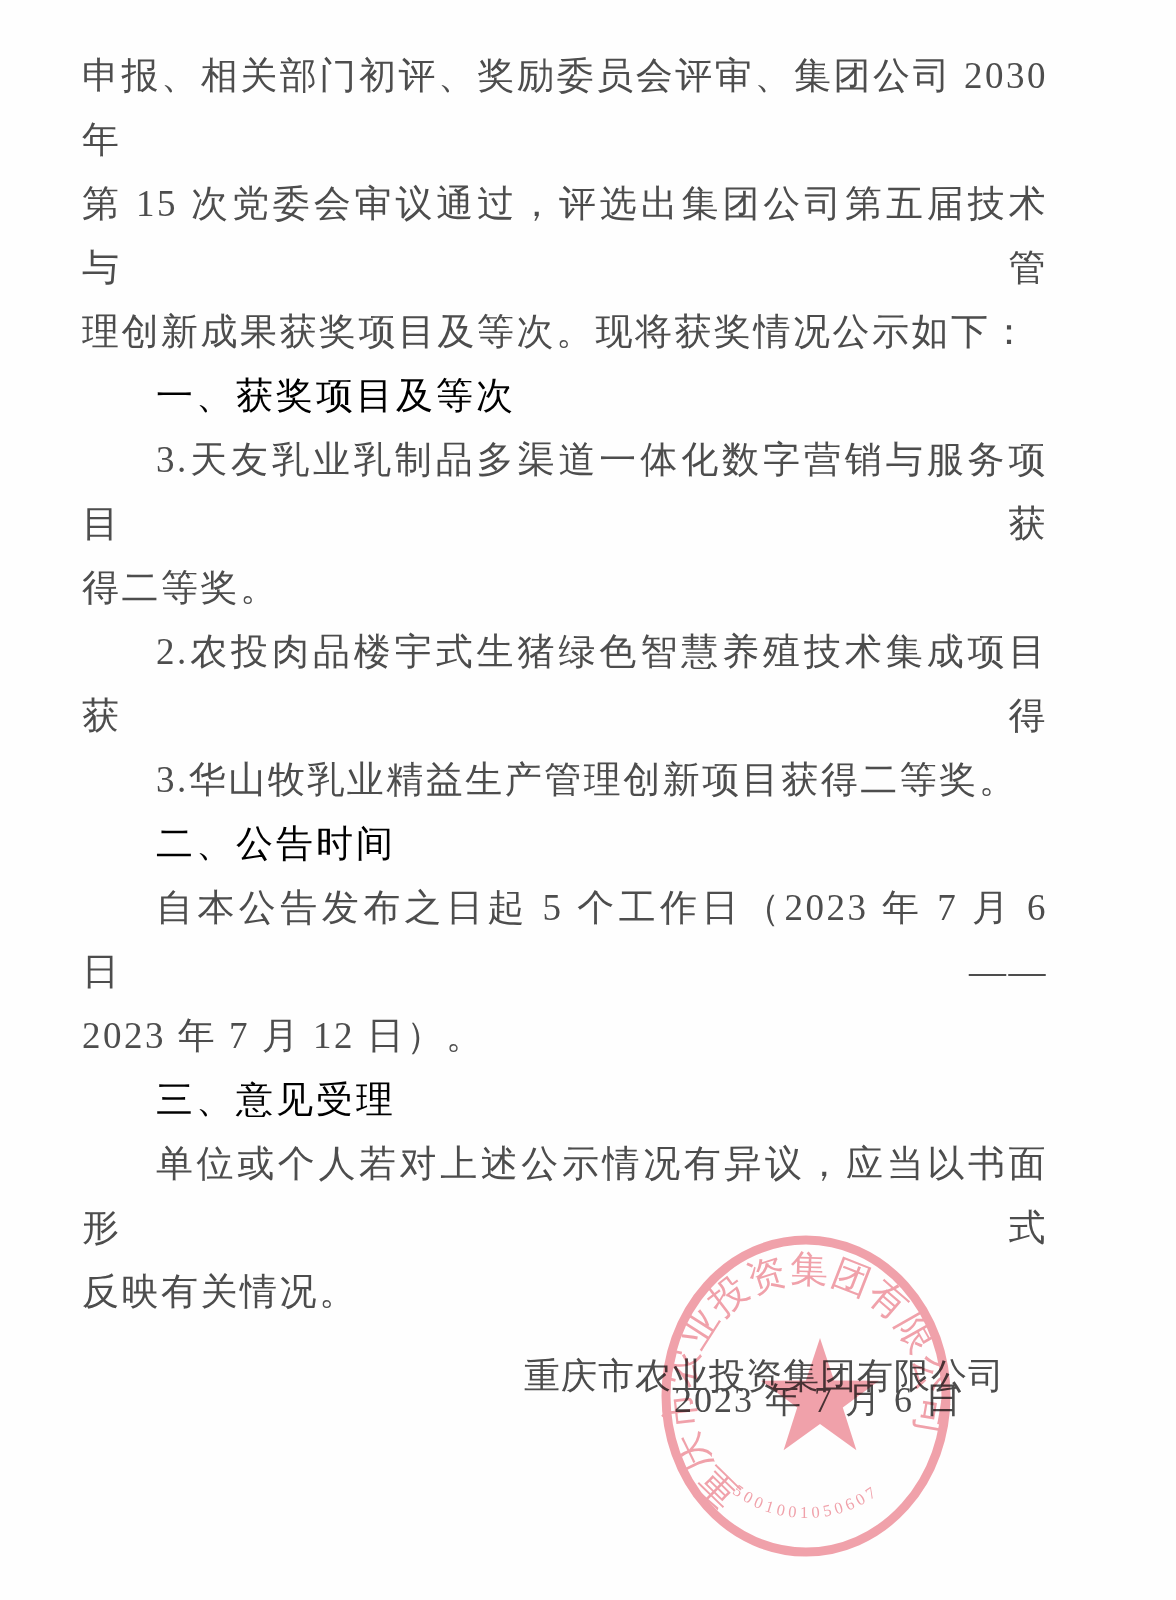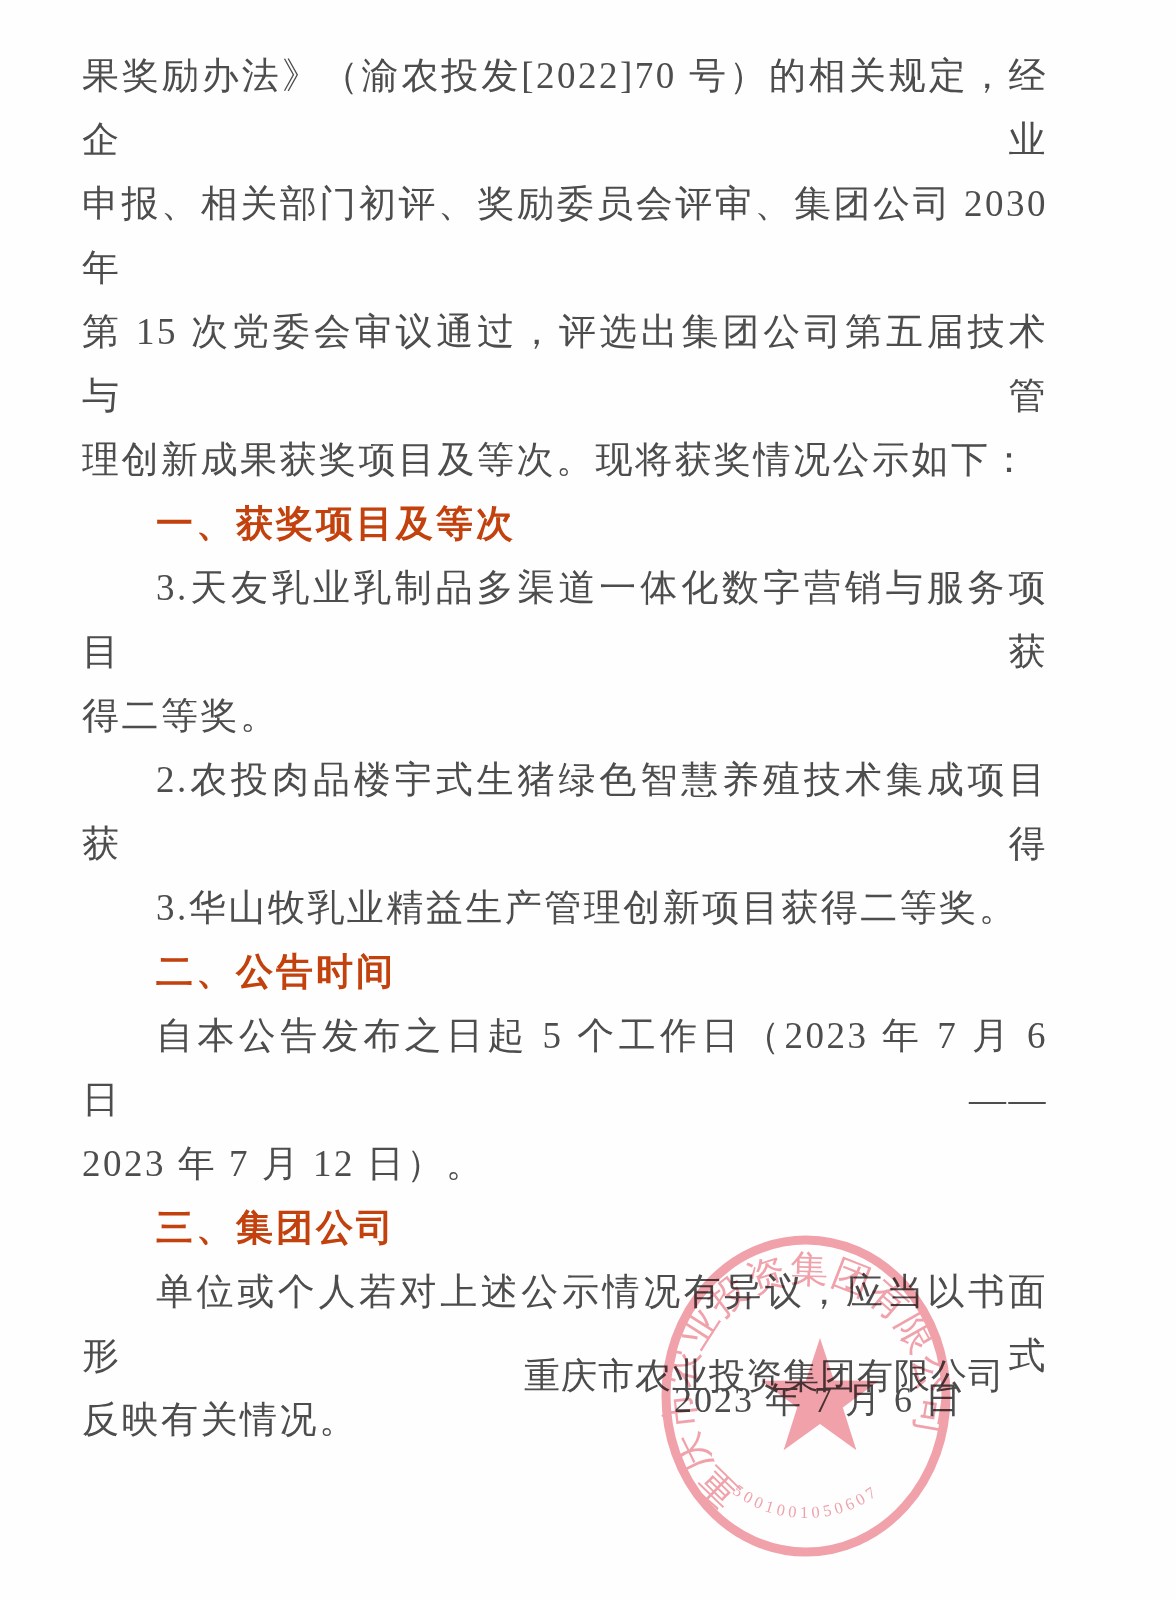--- a/index.html
+++ b/index.html
@@ -10,55 +10,54 @@
   }
   .doc{
     position:absolute;left:82px;top:44px;width:966px;
     color:#4d4d4d;font-size:37px;line-height:64px;letter-spacing:2.5px;
   }
   .ln{min-height:64px;}
   .fill{text-align:justify;text-align-last:justify;text-justify:inter-character;}
   .ind{text-indent:2em;}
   .head{
     font-family:"Liberation Sans","DejaVu Sans",sans-serif;
-    font-weight:700;color:#c2410c;letter-spacing:3px;
+    font-weight:400;color:#000000;letter-spacing:3px;
   }
   .sig-company{
     position:absolute;left:524px;top:1352px;
     font-size:36px;letter-spacing:1px;color:#4c4c4c;white-space:nowrap;
   }
   .sig-date{
     position:absolute;left:674px;top:1376px;
     font-size:36px;letter-spacing:2px;color:#4c4c4c;white-space:nowrap;
   }
   .seal{
     position:absolute;left:644px;top:1224px;width:324px;height:344px;
     mix-blend-mode:multiply;opacity:.82;
   }
 </style>
 </head>
 <body>
 
 <div class="doc">
-  <div class="ln fill">果奖励办法》（渝农投发[2022]70 号）的相关规定，经企业</div>
   <div class="ln fill">申报、相关部门初评、奖励委员会评审、集团公司 2030 年</div>
   <div class="ln fill">第 15 次党委会审议通过，评选出集团公司第五届技术与管</div>
   <div class="ln">理创新成果获奖项目及等次。现将获奖情况公示如下：</div>
 
   <div class="ln head ind">一、获奖项目及等次</div>
   <div class="ln fill ind">3.天友乳业乳制品多渠道一体化数字营销与服务项目获</div>
   <div class="ln">得二等奖。</div>
   <div class="ln fill ind">2.农投肉品楼宇式生猪绿色智慧养殖技术集成项目获得</div>
   <div class="ln ind">3.华山牧乳业精益生产管理创新项目获得二等奖。</div>
 
   <div class="ln head ind">二、公告时间</div>
   <div class="ln fill ind">自本公告发布之日起 5 个工作日（2023 年 7 月 6 日——</div>
   <div class="ln">2023 年 7 月 12 日）。</div>
 
-  <div class="ln head ind">三、集团公司</div>
+  <div class="ln head ind">三、意见受理</div>
   <div class="ln fill ind">单位或个人若对上述公示情况有异议，应当以书面形式</div>
   <div class="ln">反映有关情况。</div>
 
 </div>
 
 <div class="sig-company">重庆市农业投资集团有限公司</div>
 <div class="sig-date">2023 年 7 月 6 日</div>
 
 <svg class="seal" viewBox="-162 -172 324 344" xmlns="http://www.w3.org/2000/svg">
   <ellipse cx="0" cy="0" rx="140" ry="156" fill="none" stroke-width="9" stroke="#ee8e99"></ellipse>

